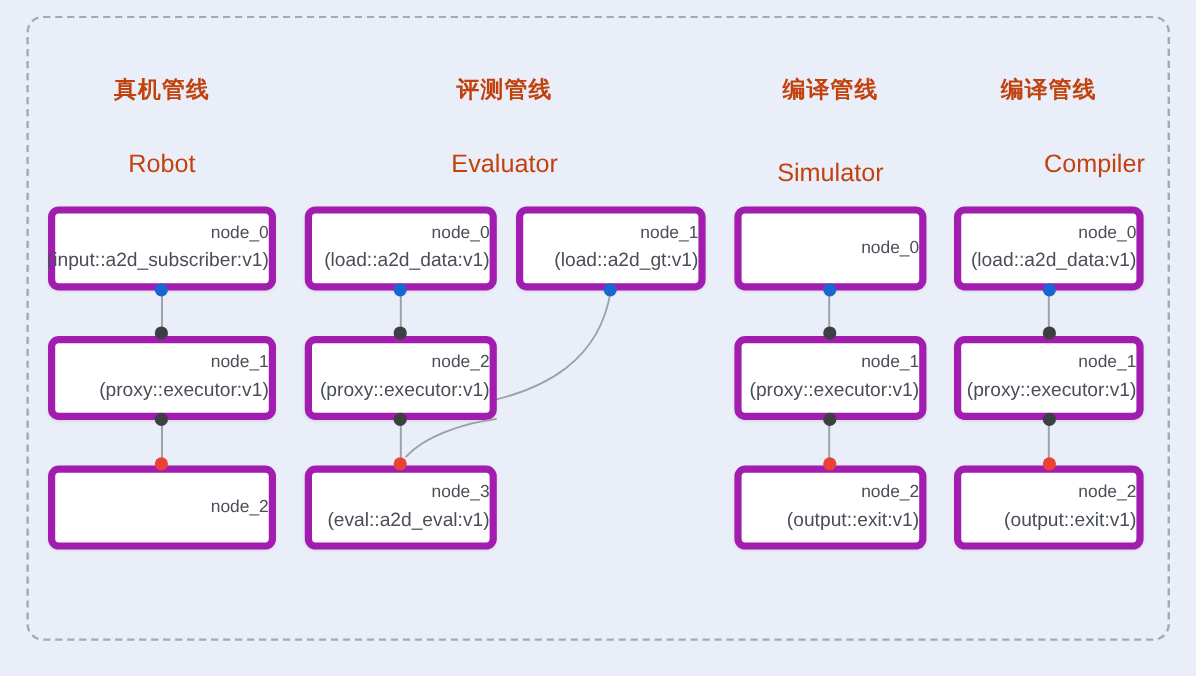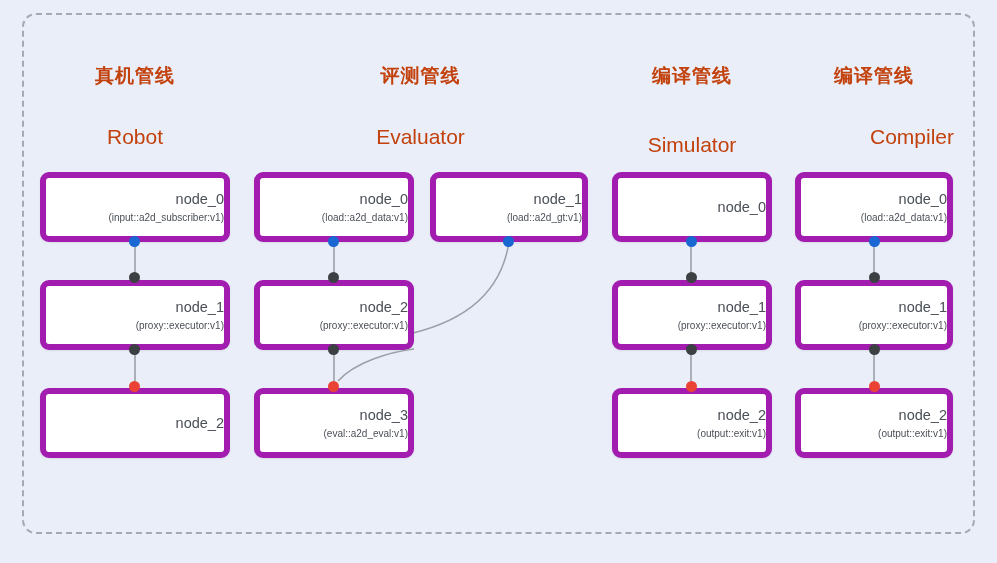--- a/index.html
+++ b/index.html
@@ -79,21 +79,21 @@
     z-index: 3;
   }
   .node-id {
     color: #4a4f57;
     font-size: 14.5px;
     line-height: 1.55;
     white-space: nowrap;
   }
   .node-type {
     color: #4a4f57;
-    font-size: 10px;
+    font-size: 16px;
     line-height: 1.55;
     white-space: nowrap;
   }
   
   .port {
     position: absolute;
     width: 11px;
     height: 11px;
     border-radius: 50%;
     z-index: 5;

